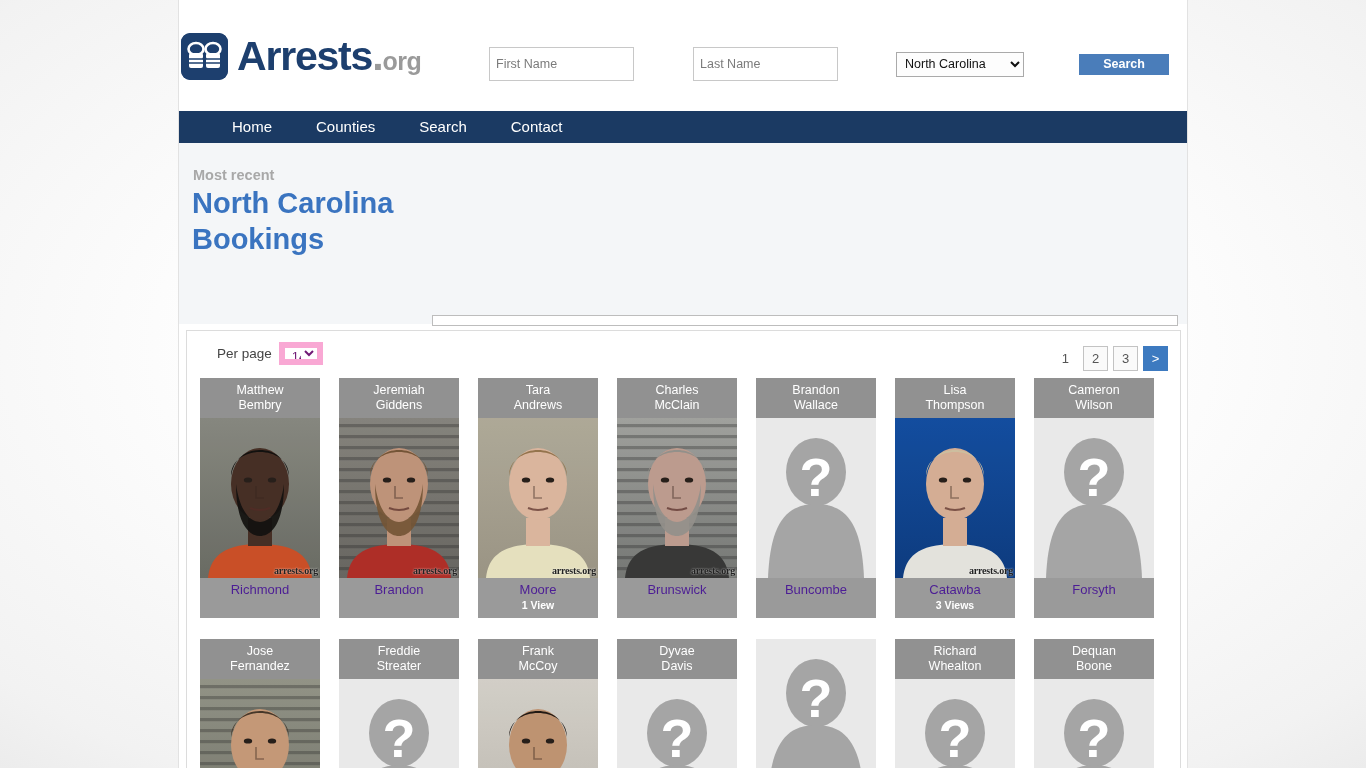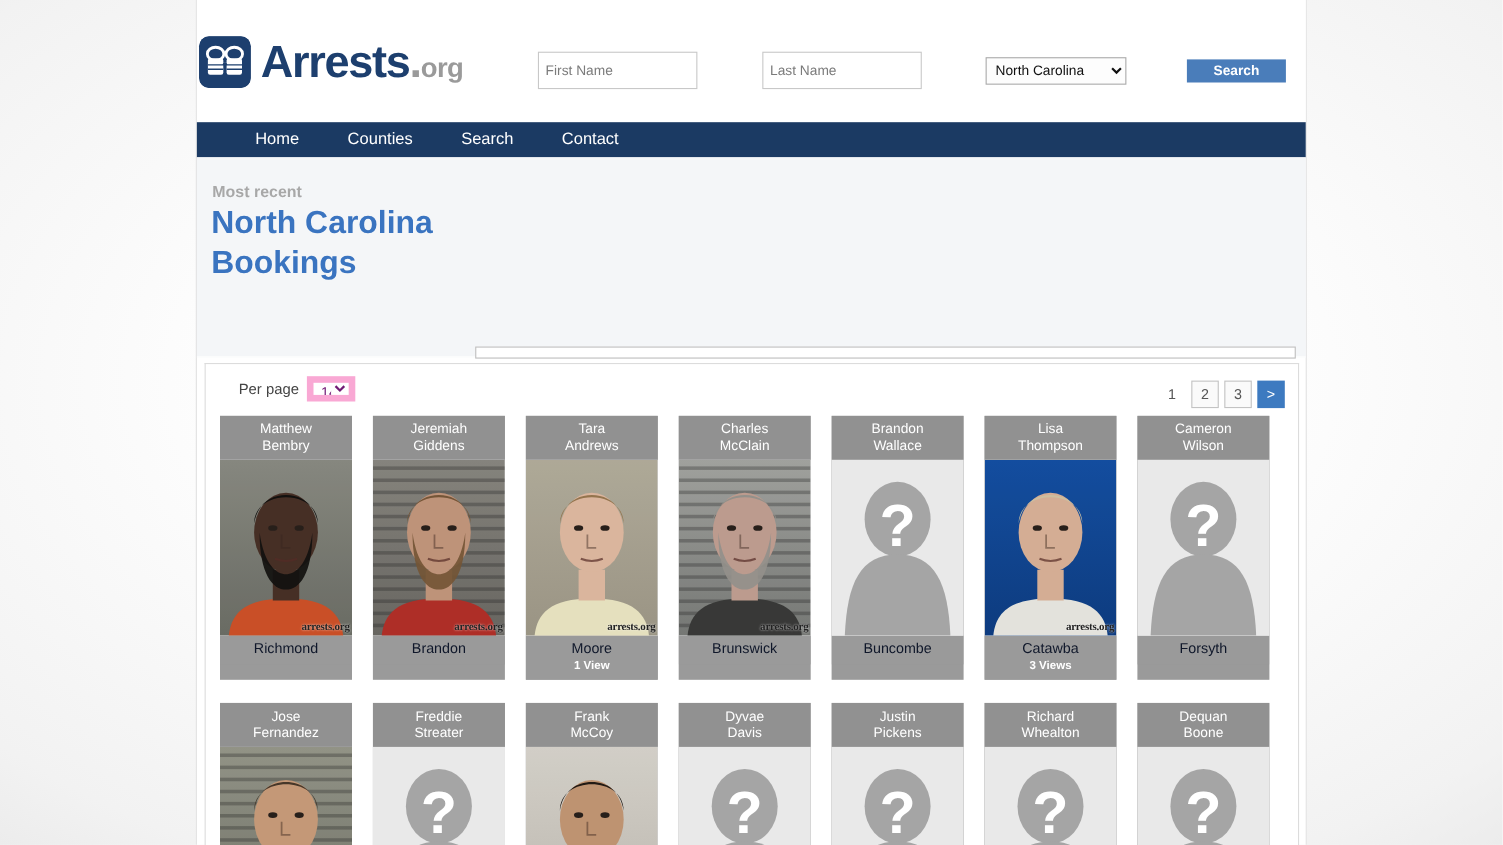--- a/index.html
+++ b/index.html
@@ -263,21 +263,21 @@
     color: #222;
     text-shadow: 0 0 2px rgba(255,255,255,0.85);
     letter-spacing: -0.2px;
   }
   .card-foot {
     background: #9a9a9a;
     text-align: center;
     padding: 4px 0 6px 0;
   }
   .county {
-    color: #0f172a;
+    color: #4c1d95;
     font-size: 13px;
     line-height: 16px;
     display: block;
   }
   .views {
     color: #ffffff;
     font-size: 10.5px;
     font-weight: bold;
     line-height: 14px;
     display: block;
@@ -666,24 +666,20 @@
           <div class="card-photo">
             <svg class="mug" viewBox="0 0 120 160" preserveAspectRatio="none">
               <rect width="120" height="160" fill="#e9e9e9"></rect>
               <ellipse cx="60" cy="54" rx="30" ry="34" fill="#a5a5a5"></ellipse>
               <path d="M60 86 C26 86 14 112 12 160 L108 160 C106 112 94 86 60 86 Z" fill="#a5a5a5"></path>
               <text x="60" y="78" font-family="Liberation Sans, sans-serif" font-size="54" font-weight="bold" fill="#ffffff" text-anchor="middle">?</text>
             </svg>
           </div>
         </div>
         <div class="card">
-          <div class="card-name">
-            <div>Justin</div>
-            <div>Pickens</div>
-          </div>
           <div class="card-photo">
             <svg class="mug" viewBox="0 0 120 160" preserveAspectRatio="none">
               <rect width="120" height="160" fill="#e9e9e9"></rect>
               <ellipse cx="60" cy="54" rx="30" ry="34" fill="#a5a5a5"></ellipse>
               <path d="M60 86 C26 86 14 112 12 160 L108 160 C106 112 94 86 60 86 Z" fill="#a5a5a5"></path>
               <text x="60" y="78" font-family="Liberation Sans, sans-serif" font-size="54" font-weight="bold" fill="#ffffff" text-anchor="middle">?</text>
             </svg>
           </div>
         </div>
         <div class="card">

